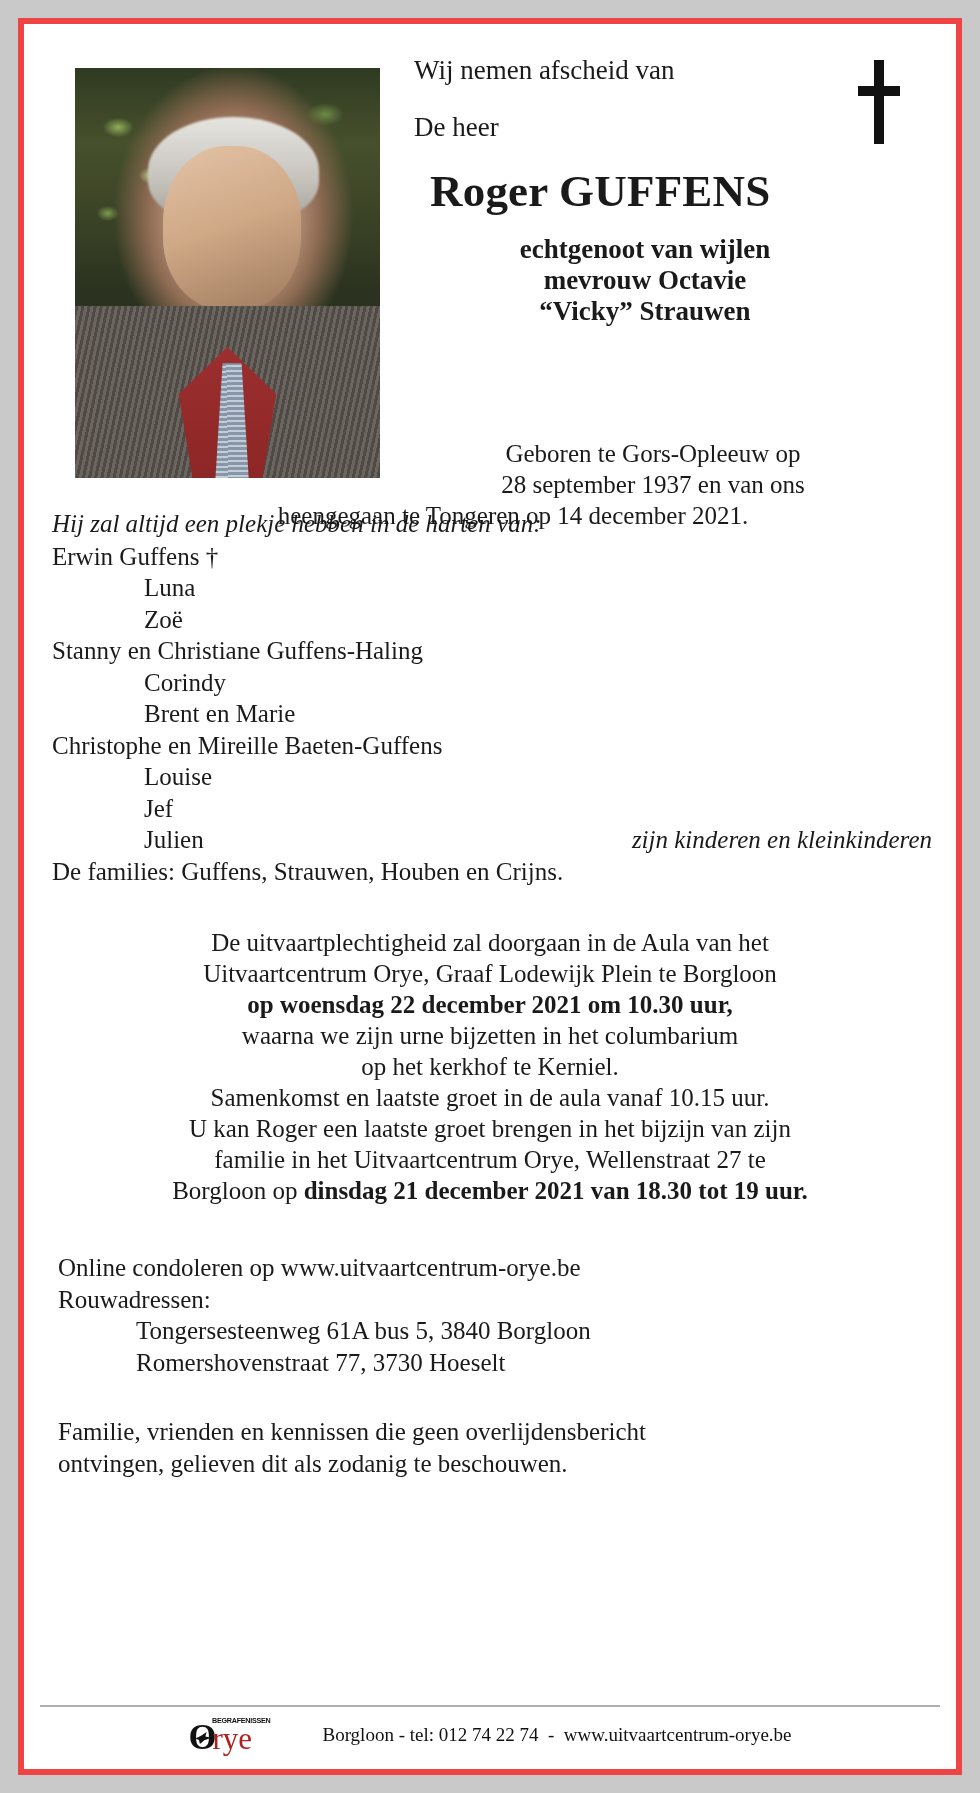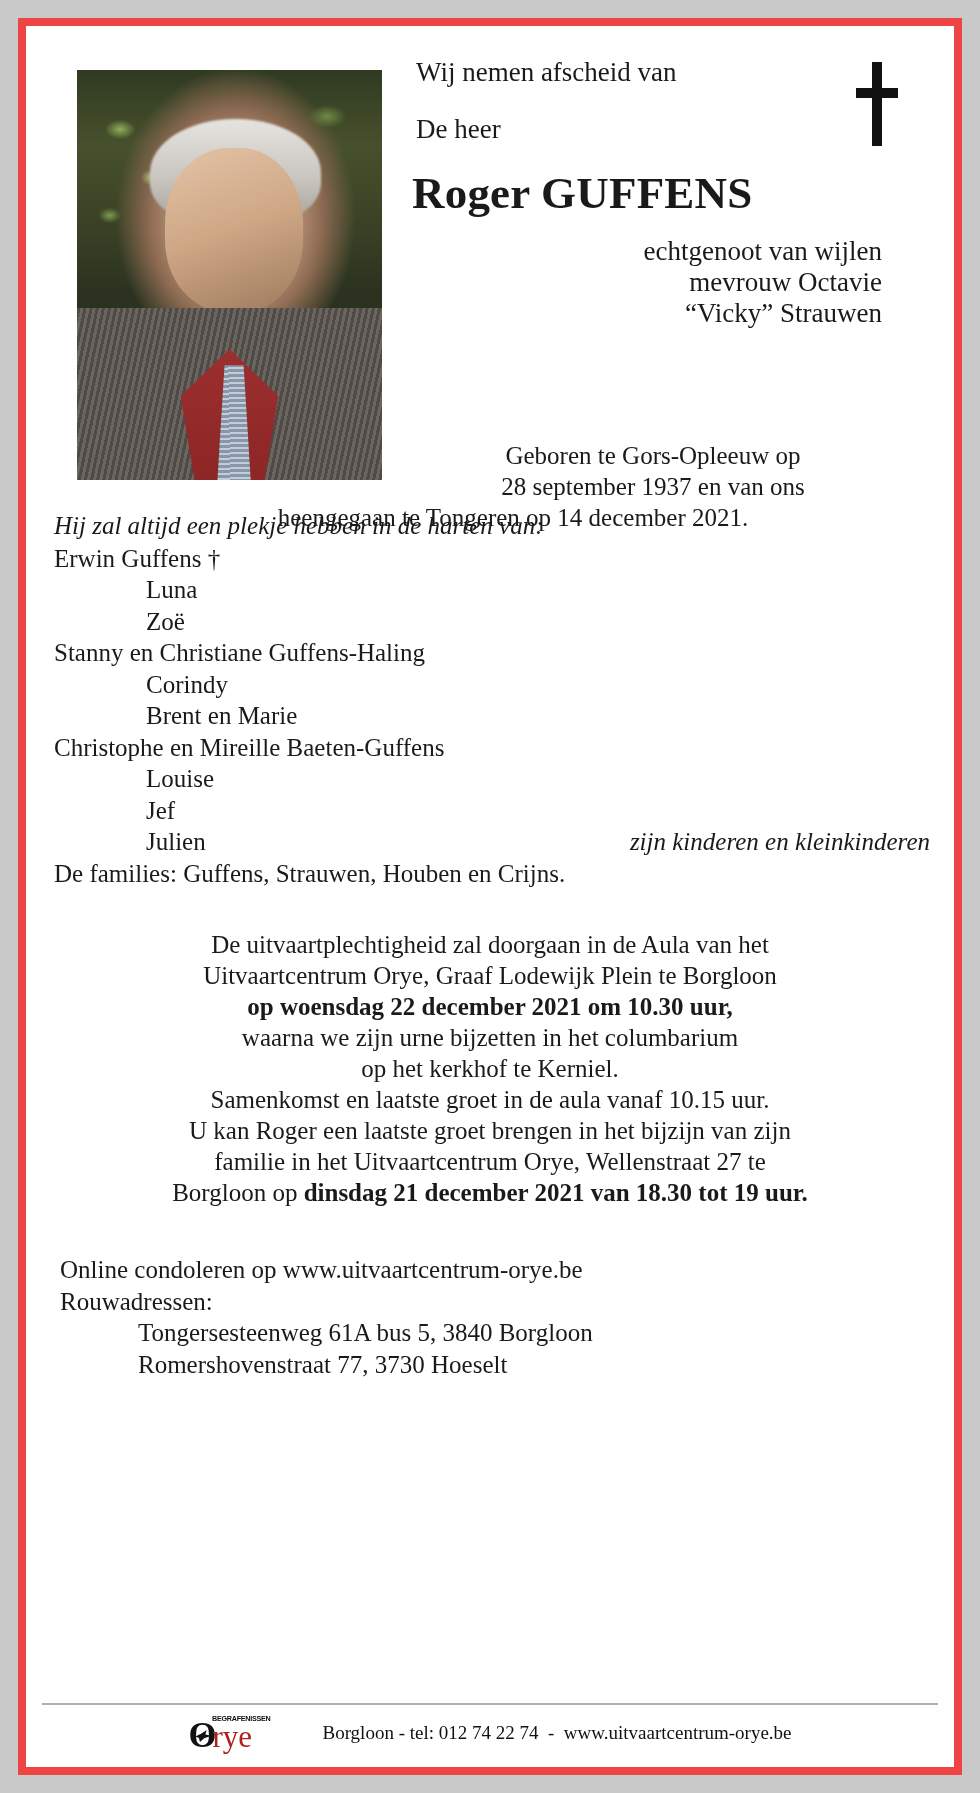--- a/index.html
+++ b/index.html
@@ -22,21 +22,21 @@
     width: 980px;
     height: 1793px;
     background: #c9c9c9;
     box-sizing: border-box;
     padding: 18px;
   }
   #card-inner-border {
     width: 100%;
     height: 100%;
     box-sizing: border-box;
-    border: 8px solid #ef4444;
+    border: 6px solid #ef4444;
     background: #ffffff;
     padding: 14px 16px 10px 16px;
     position: relative;
   }
 
   
   .top-block {
     position: relative;
     height: 452px;
   }
@@ -119,27 +119,27 @@
   }
   .title-line {
     font-size: 27px;
     line-height: 1.08;
     margin: 0 0 26px 14px;
   }
   .deceased-name {
     font-size: 45px;
     font-weight: bold;
     letter-spacing: 0.2px;
-    margin: 0 0 18px 10px;
+    margin: 0 0 18px 30px;
     line-height: 1.05;
   }
   .spouse {
-    text-align: right;
+    text-align: center;
     font-size: 27px;
-    font-weight: normal;
+    font-weight: bold;
     line-height: 1.16;
     margin: 0 36px 0 6px;
   }
 
   .dates {
     position: absolute;
     left: 0;
     right: 4px;
     top: 400px;
     text-align: center;
@@ -337,20 +337,24 @@
       <div><span>Borgloon op </span><b>dinsdag 21 december 2021 van 18.30 tot 19 uur.</b></div>
     </div>
 
     <div class="condol">
       <div>Online condoleren op www.uitvaartcentrum-orye.be</div>
       <div>Rouwadressen:</div>
       <div class="addr">Tongersesteenweg 61A bus 5, 3840 Borgloon</div>
       <div class="addr">Romershovenstraat 77, 3730 Hoeselt</div>
     </div>
 
+    <div class="notice">
+      <div>Familie, vrienden en kennissen die geen overlijdensbericht</div>
+      <div>ontvingen, gelieven dit als zodanig te beschouwen.</div>
+    </div>
 
     <div class="footer-rule"></div>
 
     <div class="footer">
       <div class="logo">
         <span class="logo-o">O</span>
         <span class="logo-bird"></span>
         <span class="logo-small">BEGRAFENISSEN</span>
         <span class="logo-rye">rye</span>
       </div>

